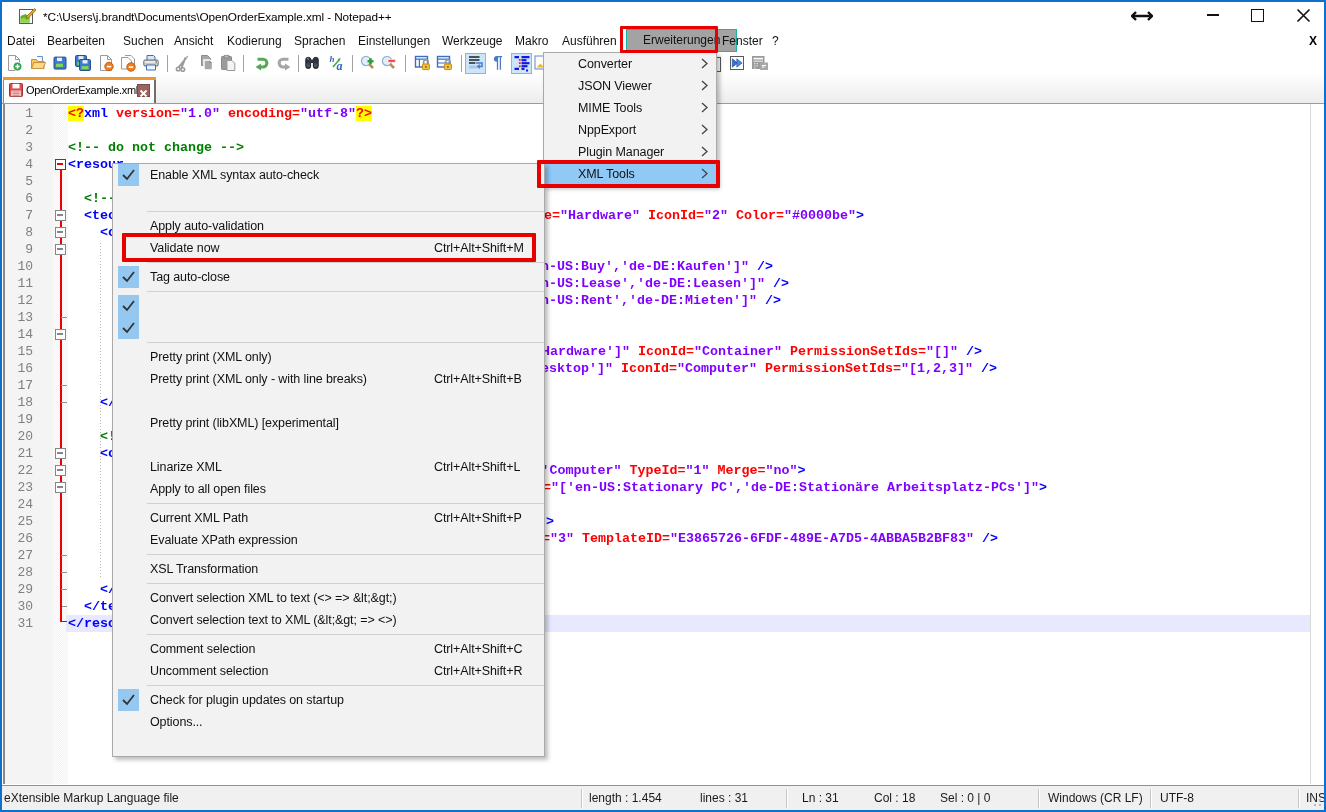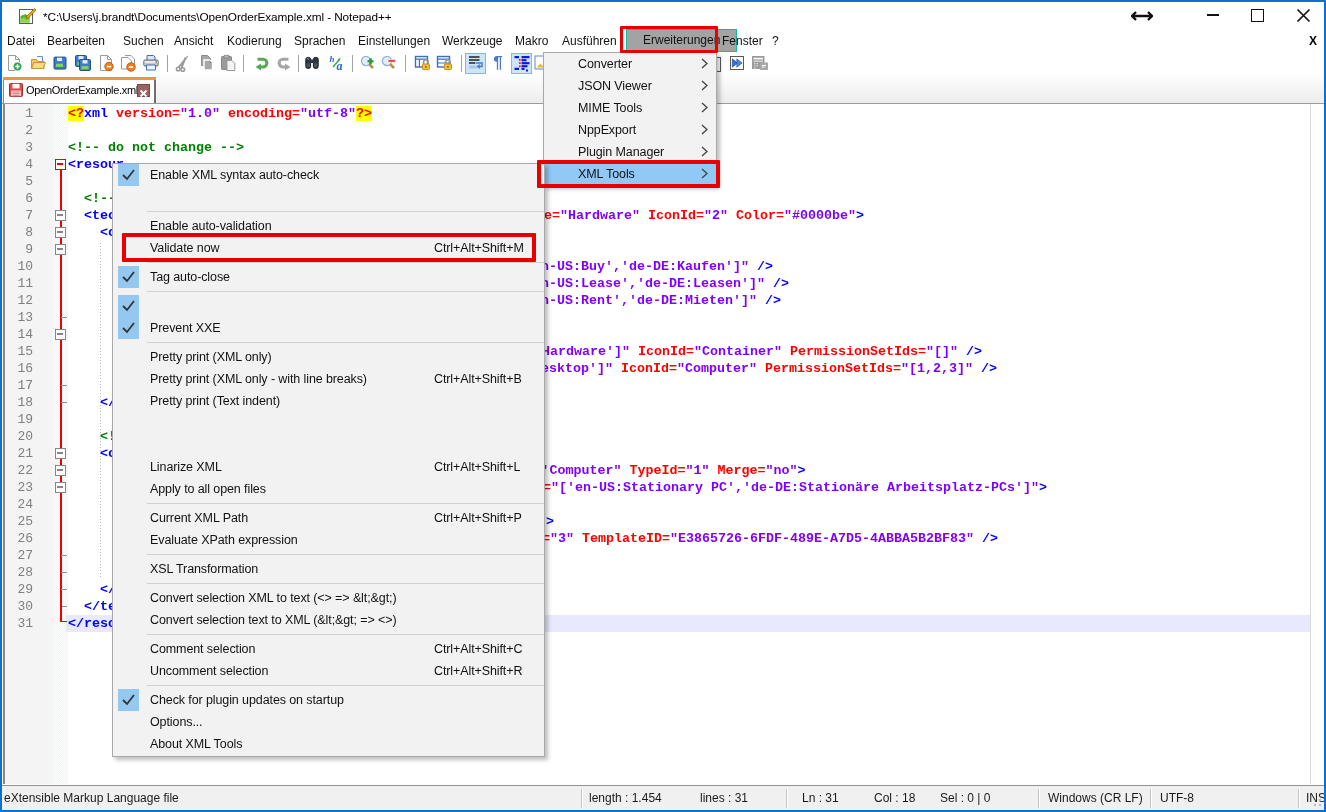--- a/index.html
+++ b/index.html
@@ -433,21 +433,21 @@
   <div class="mcheck" style="left:5px;top:0px">
         <svg width="15" height="14" viewBox="0 0 15 14" style="position:absolute;left:3px;top:4px">
           <path d="M2 7 L6 11 L13 2" stroke="#333" stroke-width="1.8" fill="none"></path>
         </svg>
       </div>
   <div class="mitem" style="top:0px;left:1px;width:430px">
         <span style="position:absolute;left:36px;white-space:nowrap">Enable XML syntax auto-check</span>
       </div>
   <div class="msep" style="left:34px;top:47px;width:499px;max-width:397px"></div>
   <div class="mitem" style="top:51px;left:1px;width:430px">
-        <span style="position:absolute;left:36px;white-space:nowrap">Enable auto-validation</span>
+        <span style="position:absolute;left:36px;white-space:nowrap">Apply auto-validation</span>
       </div>
   <div class="mitem" style="top:73px;left:1px;width:430px">
         <span style="position:absolute;left:36px;white-space:nowrap">Validate now</span>
         <span class="shortcut" style="left:320px">Ctrl+Alt+Shift+M</span>
       </div>
   <div class="msep" style="left:34px;top:98px;width:499px;max-width:397px"></div>
   <div class="mcheck" style="left:5px;top:102px">
         <svg width="15" height="14" viewBox="0 0 15 14" style="position:absolute;left:3px;top:4px">
           <path d="M2 7 L6 11 L13 2" stroke="#333" stroke-width="1.8" fill="none"></path>
         </svg>
@@ -459,33 +459,30 @@
   <div class="mcheck" style="left:5px;top:131px">
         <svg width="15" height="14" viewBox="0 0 15 14" style="position:absolute;left:3px;top:4px">
           <path d="M2 7 L6 11 L13 2" stroke="#333" stroke-width="1.8" fill="none"></path>
         </svg>
       </div>
   <div class="mcheck" style="left:5px;top:153px">
         <svg width="15" height="14" viewBox="0 0 15 14" style="position:absolute;left:3px;top:4px">
           <path d="M2 7 L6 11 L13 2" stroke="#333" stroke-width="1.8" fill="none"></path>
         </svg>
       </div>
-  <div class="mitem" style="top:153px;left:1px;width:430px">
-        <span style="position:absolute;left:36px;white-space:nowrap">Prevent XXE</span>
-      </div>
   <div class="msep" style="left:34px;top:178px;width:499px;max-width:397px"></div>
   <div class="mitem" style="top:182px;left:1px;width:430px">
         <span style="position:absolute;left:36px;white-space:nowrap">Pretty print (XML only)</span>
       </div>
   <div class="mitem" style="top:204px;left:1px;width:430px">
         <span style="position:absolute;left:36px;white-space:nowrap">Pretty print (XML only - with line breaks)</span>
         <span class="shortcut" style="left:320px">Ctrl+Alt+Shift+B</span>
       </div>
-  <div class="mitem" style="top:226px;left:1px;width:430px">
-        <span style="position:absolute;left:36px;white-space:nowrap">Pretty print (Text indent)</span>
+  <div class="mitem" style="top:248px;left:1px;width:430px">
+        <span style="position:absolute;left:36px;white-space:nowrap">Pretty print (libXML) [experimental]</span>
       </div>
   <div class="mitem" style="top:292px;left:1px;width:430px">
         <span style="position:absolute;left:36px;white-space:nowrap">Linarize XML</span>
         <span class="shortcut" style="left:320px">Ctrl+Alt+Shift+L</span>
       </div>
   <div class="mitem" style="top:314px;left:1px;width:430px">
         <span style="position:absolute;left:36px;white-space:nowrap">Apply to all open files</span>
       </div>
   <div class="msep" style="left:34px;top:339px;width:499px;max-width:397px"></div>
   <div class="mitem" style="top:343px;left:1px;width:430px">
@@ -519,23 +516,20 @@
   <div class="mcheck" style="left:5px;top:525px">
         <svg width="15" height="14" viewBox="0 0 15 14" style="position:absolute;left:3px;top:4px">
           <path d="M2 7 L6 11 L13 2" stroke="#333" stroke-width="1.8" fill="none"></path>
         </svg>
       </div>
   <div class="mitem" style="top:525px;left:1px;width:430px">
         <span style="position:absolute;left:36px;white-space:nowrap">Check for plugin updates on startup</span>
       </div>
   <div class="mitem" style="top:547px;left:1px;width:430px">
         <span style="position:absolute;left:36px;white-space:nowrap">Options...</span>
-      </div>
-  <div class="mitem" style="top:569px;left:1px;width:430px">
-        <span style="position:absolute;left:36px;white-space:nowrap">About XML Tools</span>
       </div>
   </div>
   <div class="redbox" style="left:620px;top:26px;width:98px;height:27px;border-width:3.5px"></div>
   <div class="redbox" style="left:537px;top:160px;width:183px;height:28px"></div>
   <div class="redbox" style="left:122px;top:233px;width:414px;height:29px"></div>
   <div class="abs" id="borderT"></div>
   <div class="abs" id="borderL1"></div>
   <div class="abs" id="borderR1"></div>
   <div class="abs" id="borderB"></div>
 </div>

